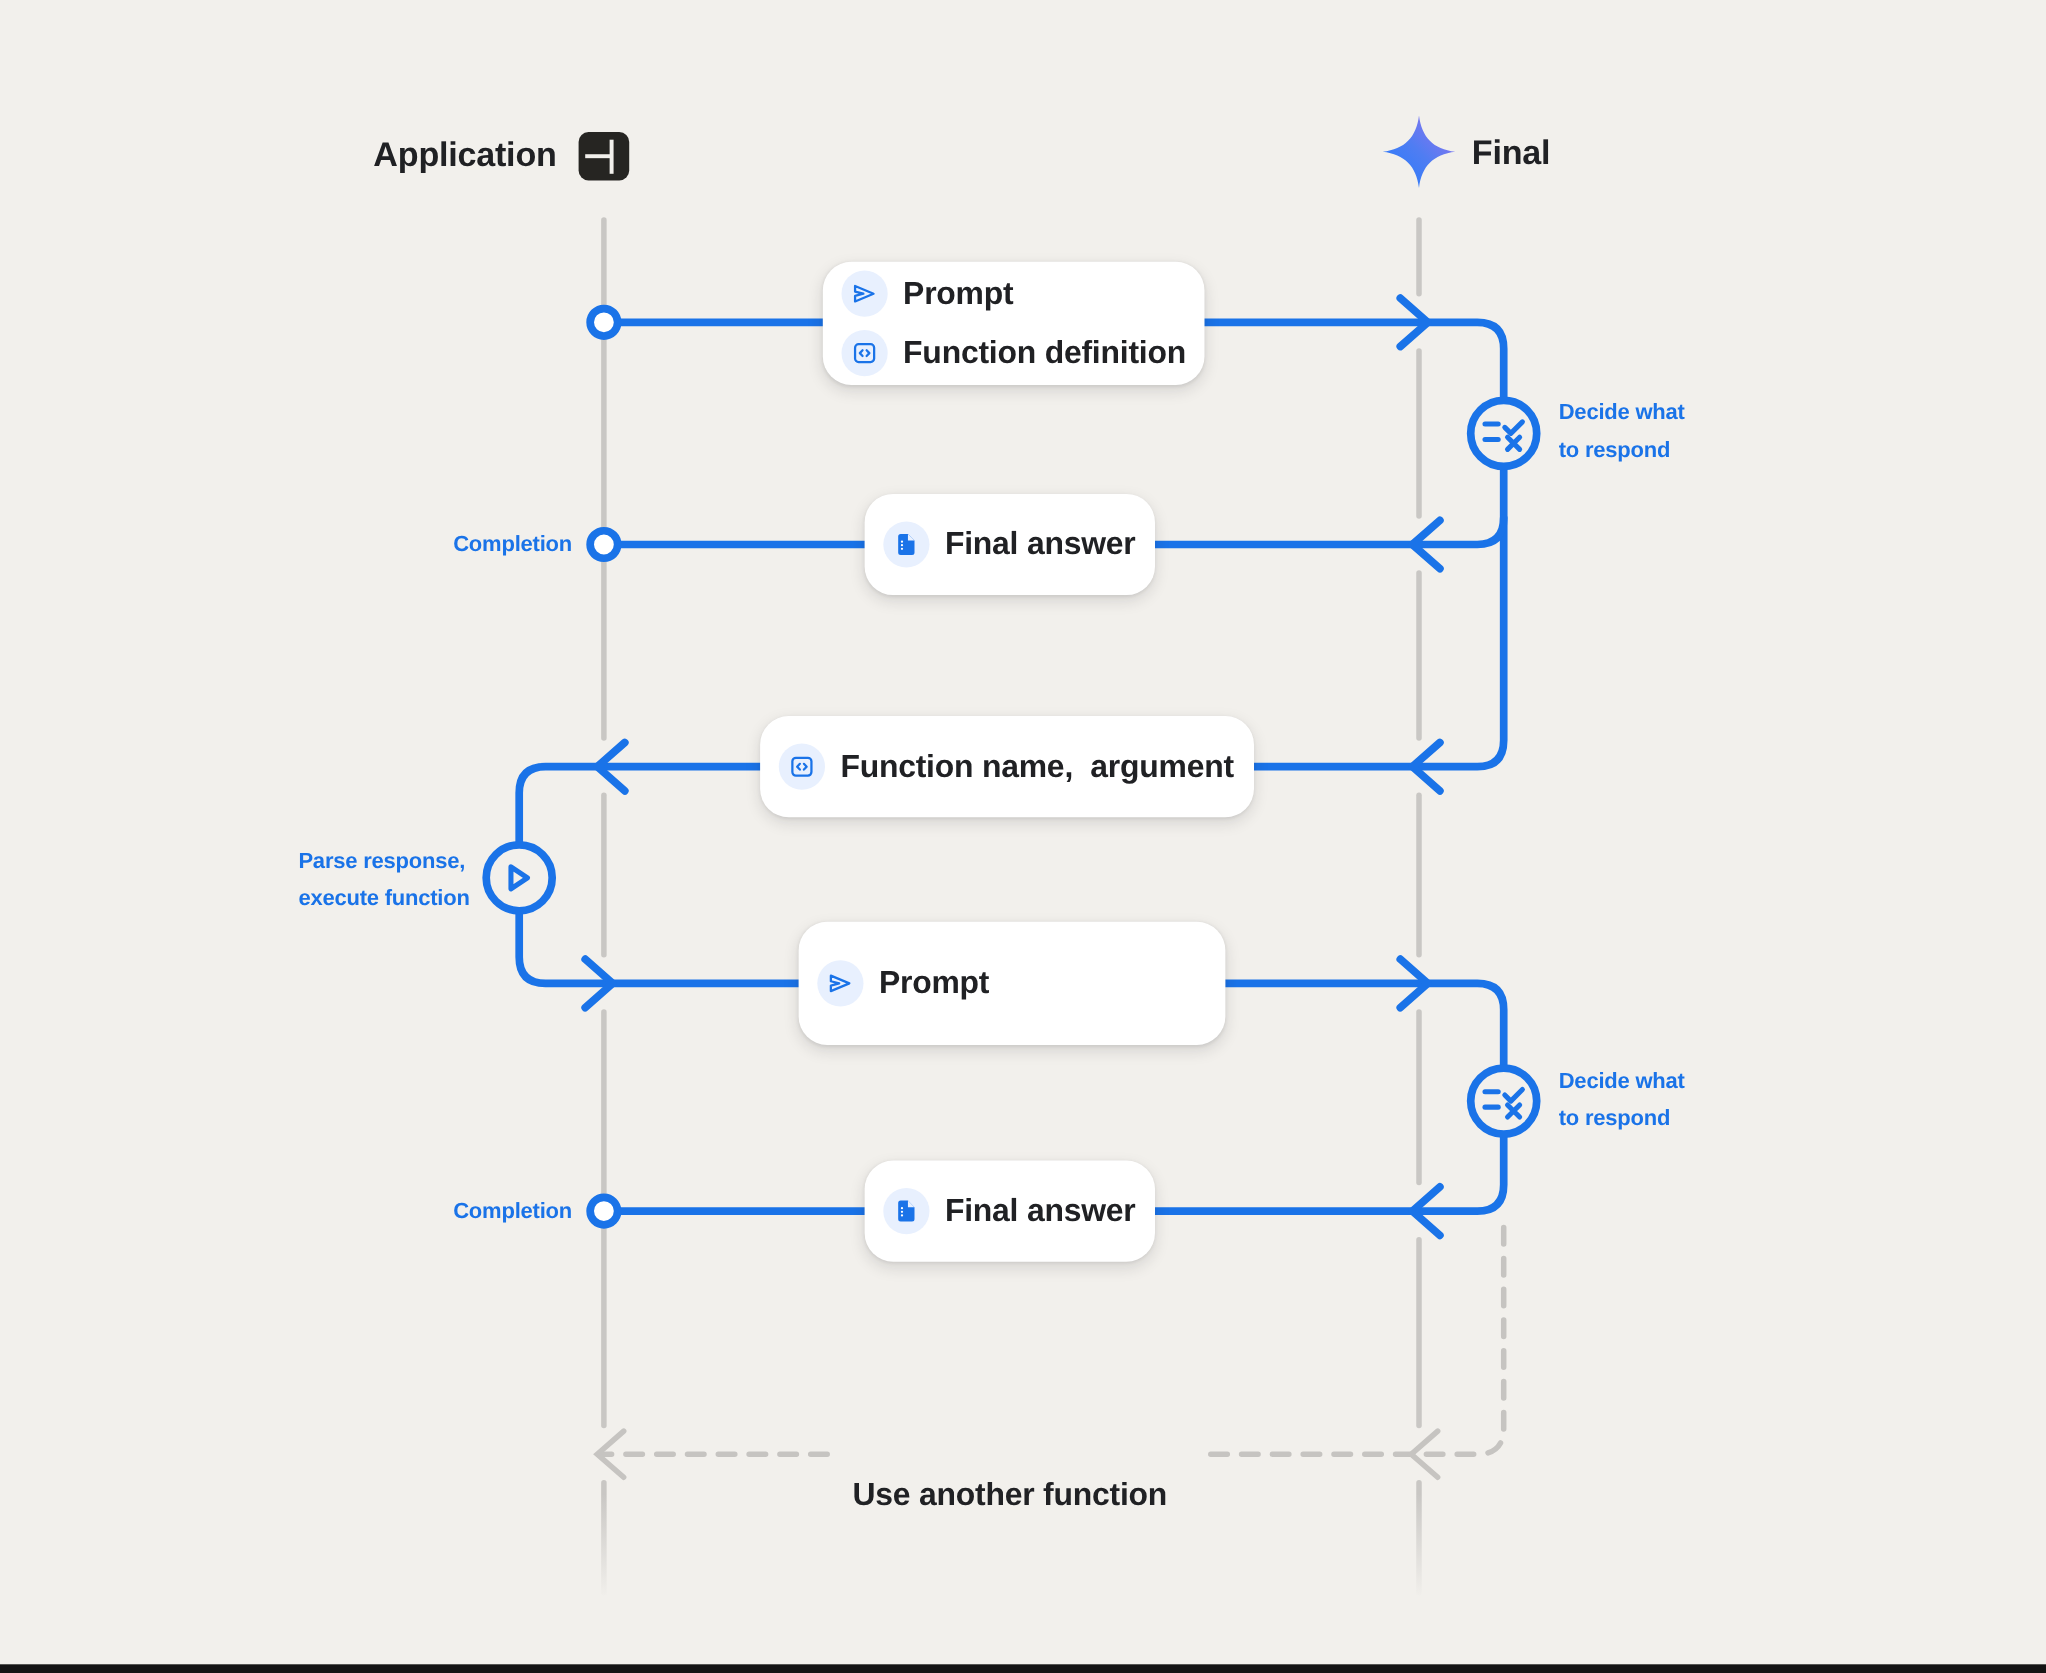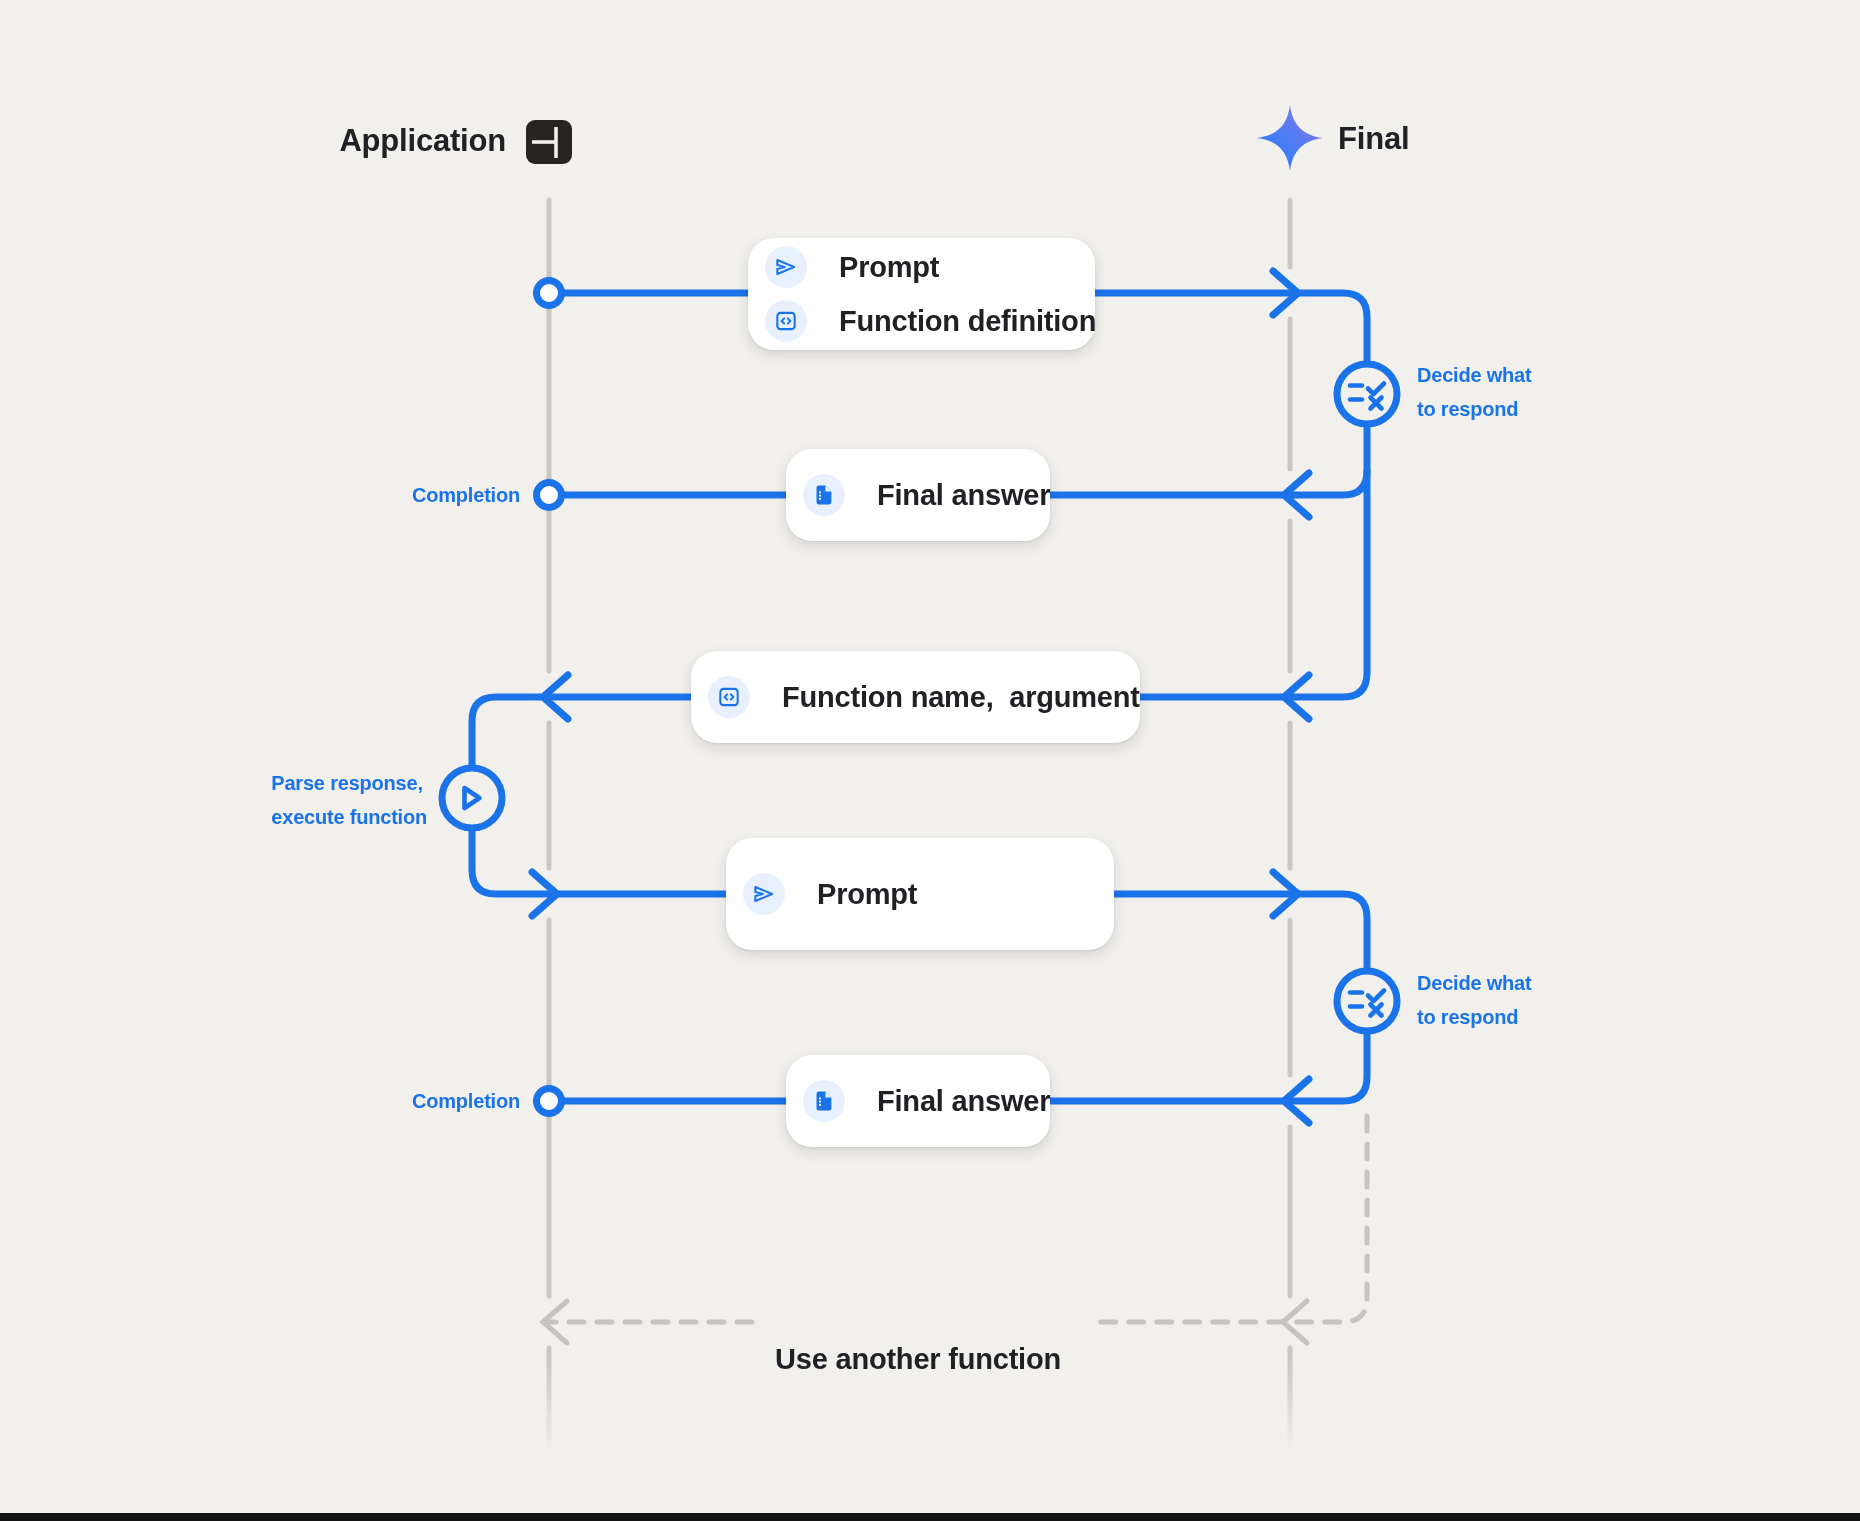--- a/index.html
+++ b/index.html
@@ -7,21 +7,21 @@
     position:relative;width:1860px;height:1521px;background:#f2f0ec;overflow:hidden;
     font-family:"Liberation Sans","DejaVu Sans",sans-serif;color:#202124;
   }
   svg.layer{position:absolute;left:0;top:0;z-index:1;}
   .msg-box{
     position:absolute;background:#ffffff;border-radius:26px;
     box-shadow:0 5px 14px rgba(32,33,36,.13),0 1px 3px rgba(32,33,36,.08);
     display:flex;flex-direction:column;justify-content:center;gap:12px;
     padding:0 24px 0 17px;box-sizing:border-box;z-index:2;
   }
-  .msg-row{display:flex;align-items:center;gap:32px;}
+  .msg-row{display:flex;align-items:center;gap:14px;}
   .chip{width:42px;height:42px;border-radius:50%;background:#e8f0fe;
     display:flex;align-items:center;justify-content:center;flex:none;}
   .box-label{font-size:29px;font-weight:600;letter-spacing:-.2px;white-space:pre;color:#202124;}
   .blue-note{position:absolute;color:#1a73e8;font-size:20px;font-weight:600;
     line-height:34px;letter-spacing:-.2px;z-index:2;}
   .blue-note.right{text-align:left;}
   .actor-label{position:absolute;font-size:31px;font-weight:600;letter-spacing:-.2px;
     color:#202124;z-index:2;line-height:38px;}
   .dark-note{position:absolute;color:#202124;font-size:29px;font-weight:600;
     letter-spacing:-.2px;z-index:2;transform:translateX(-50%);white-space:pre;}

